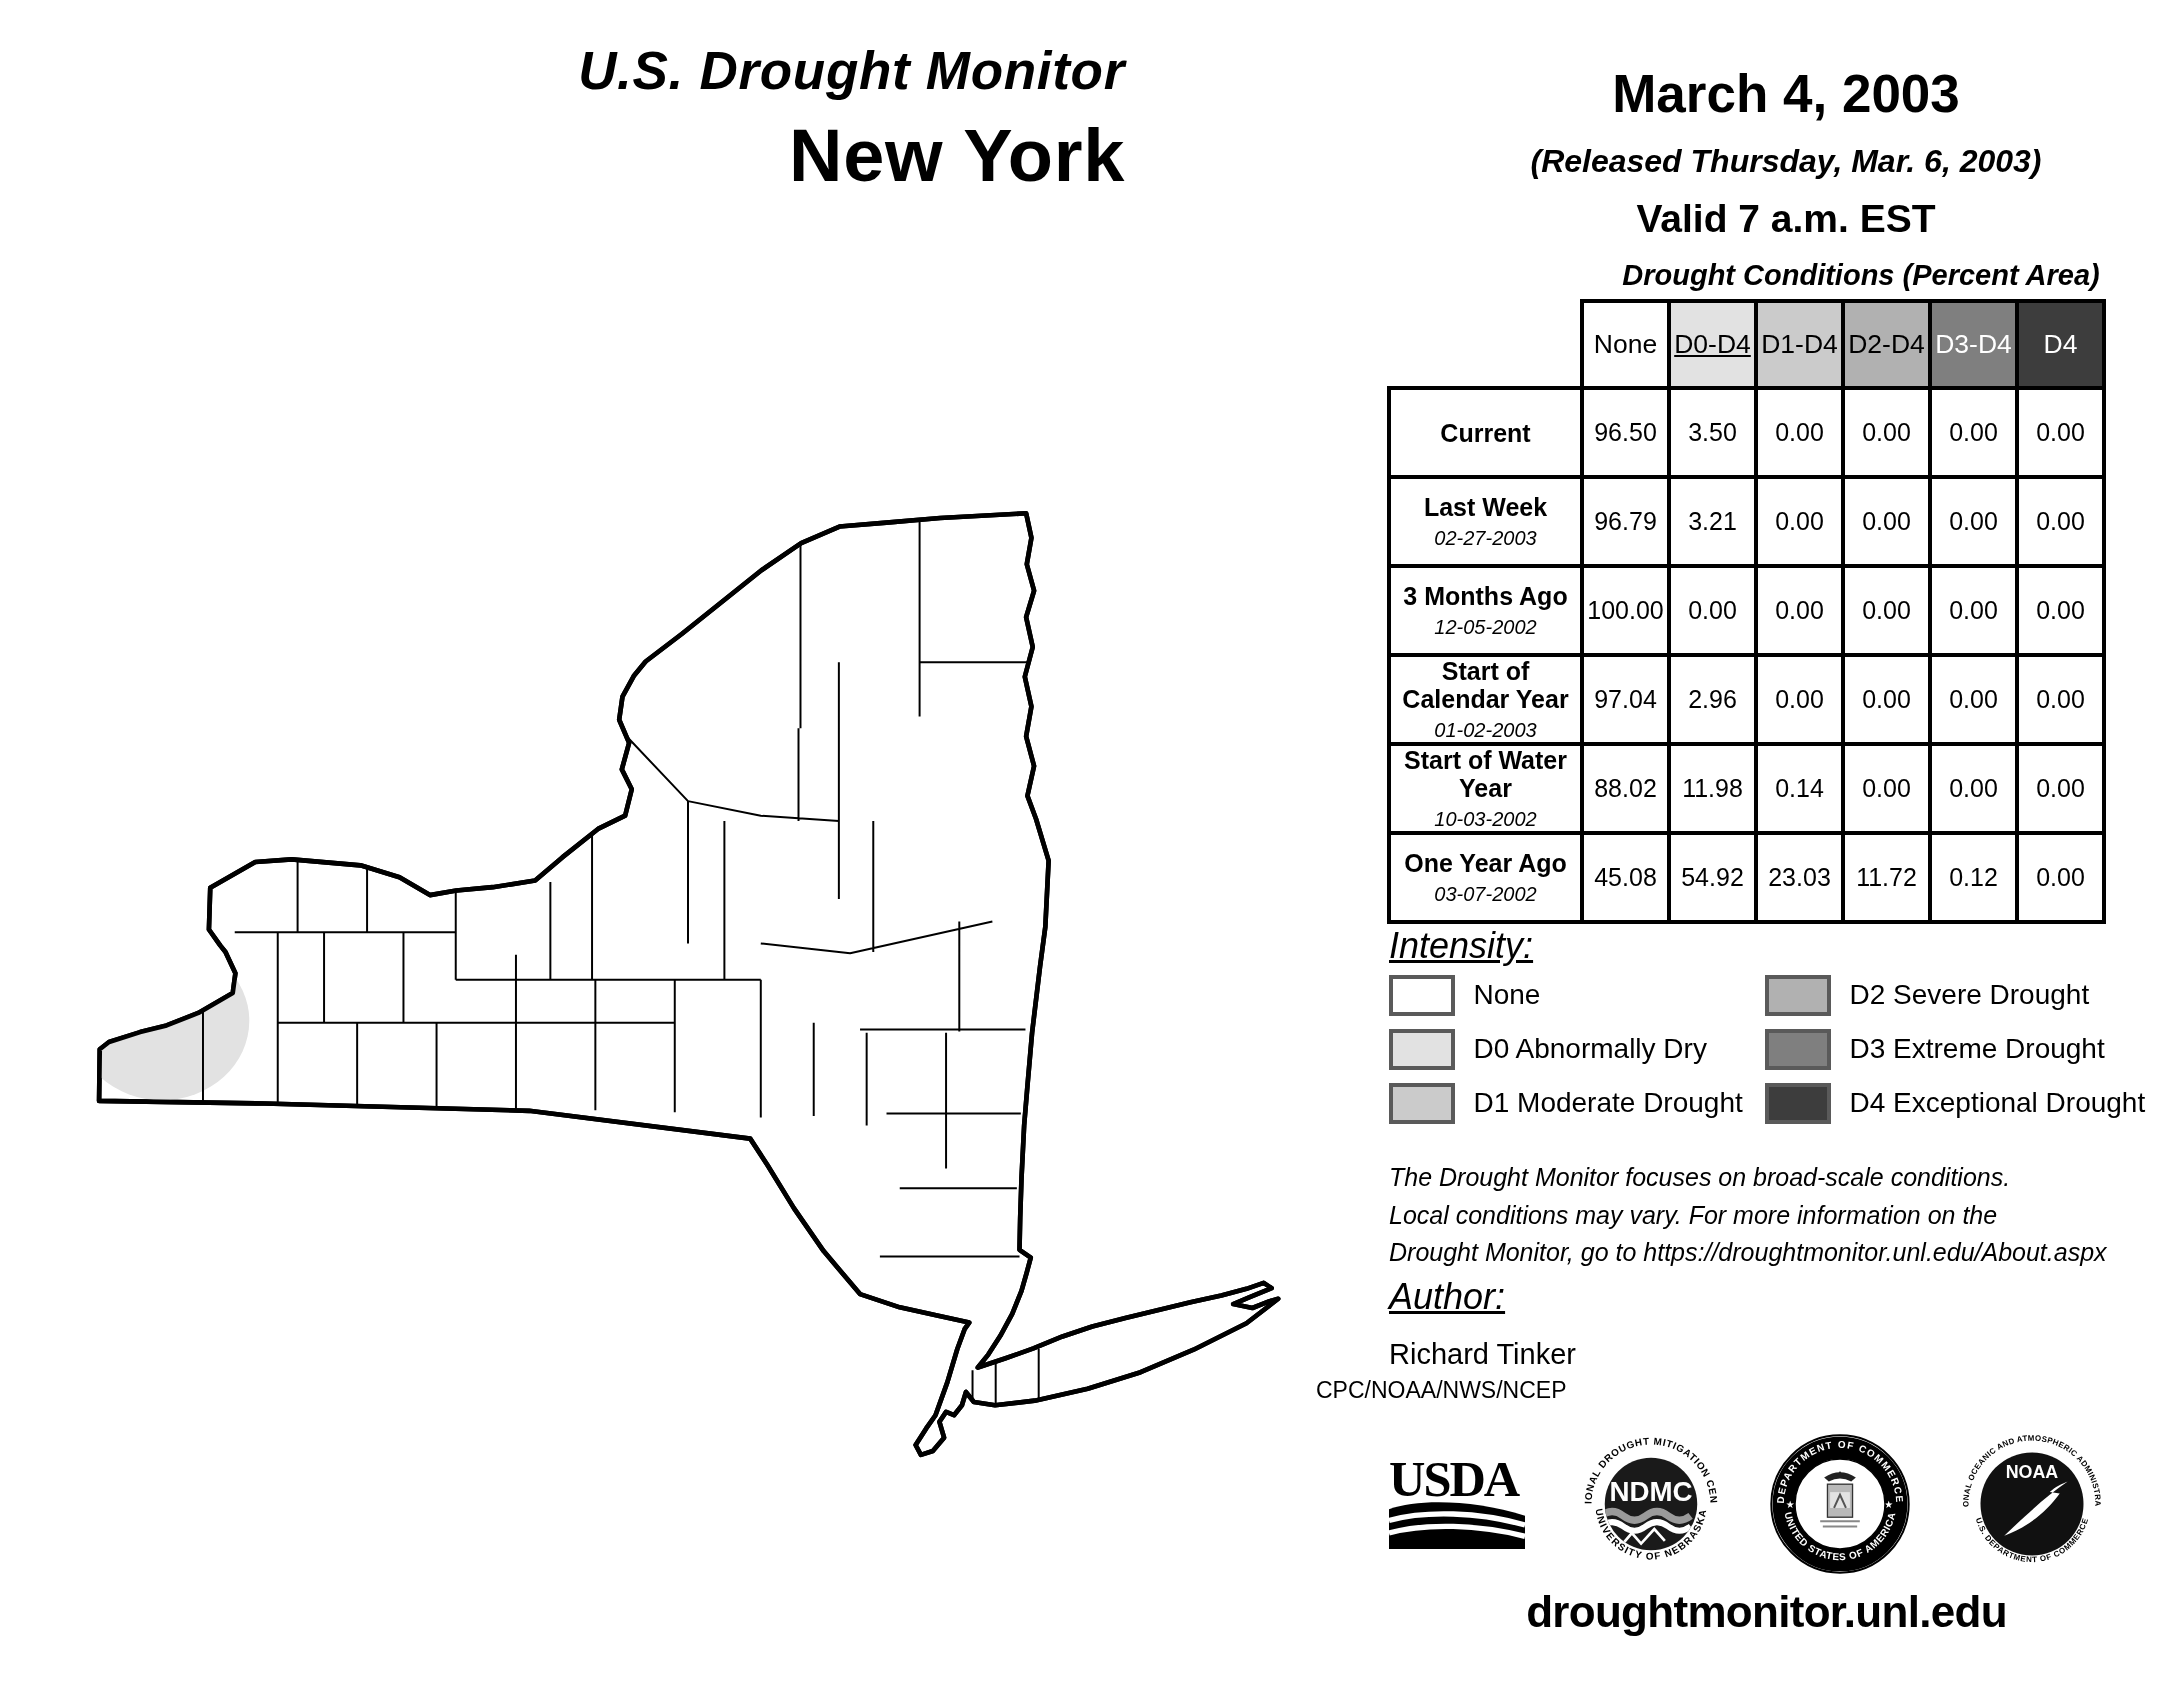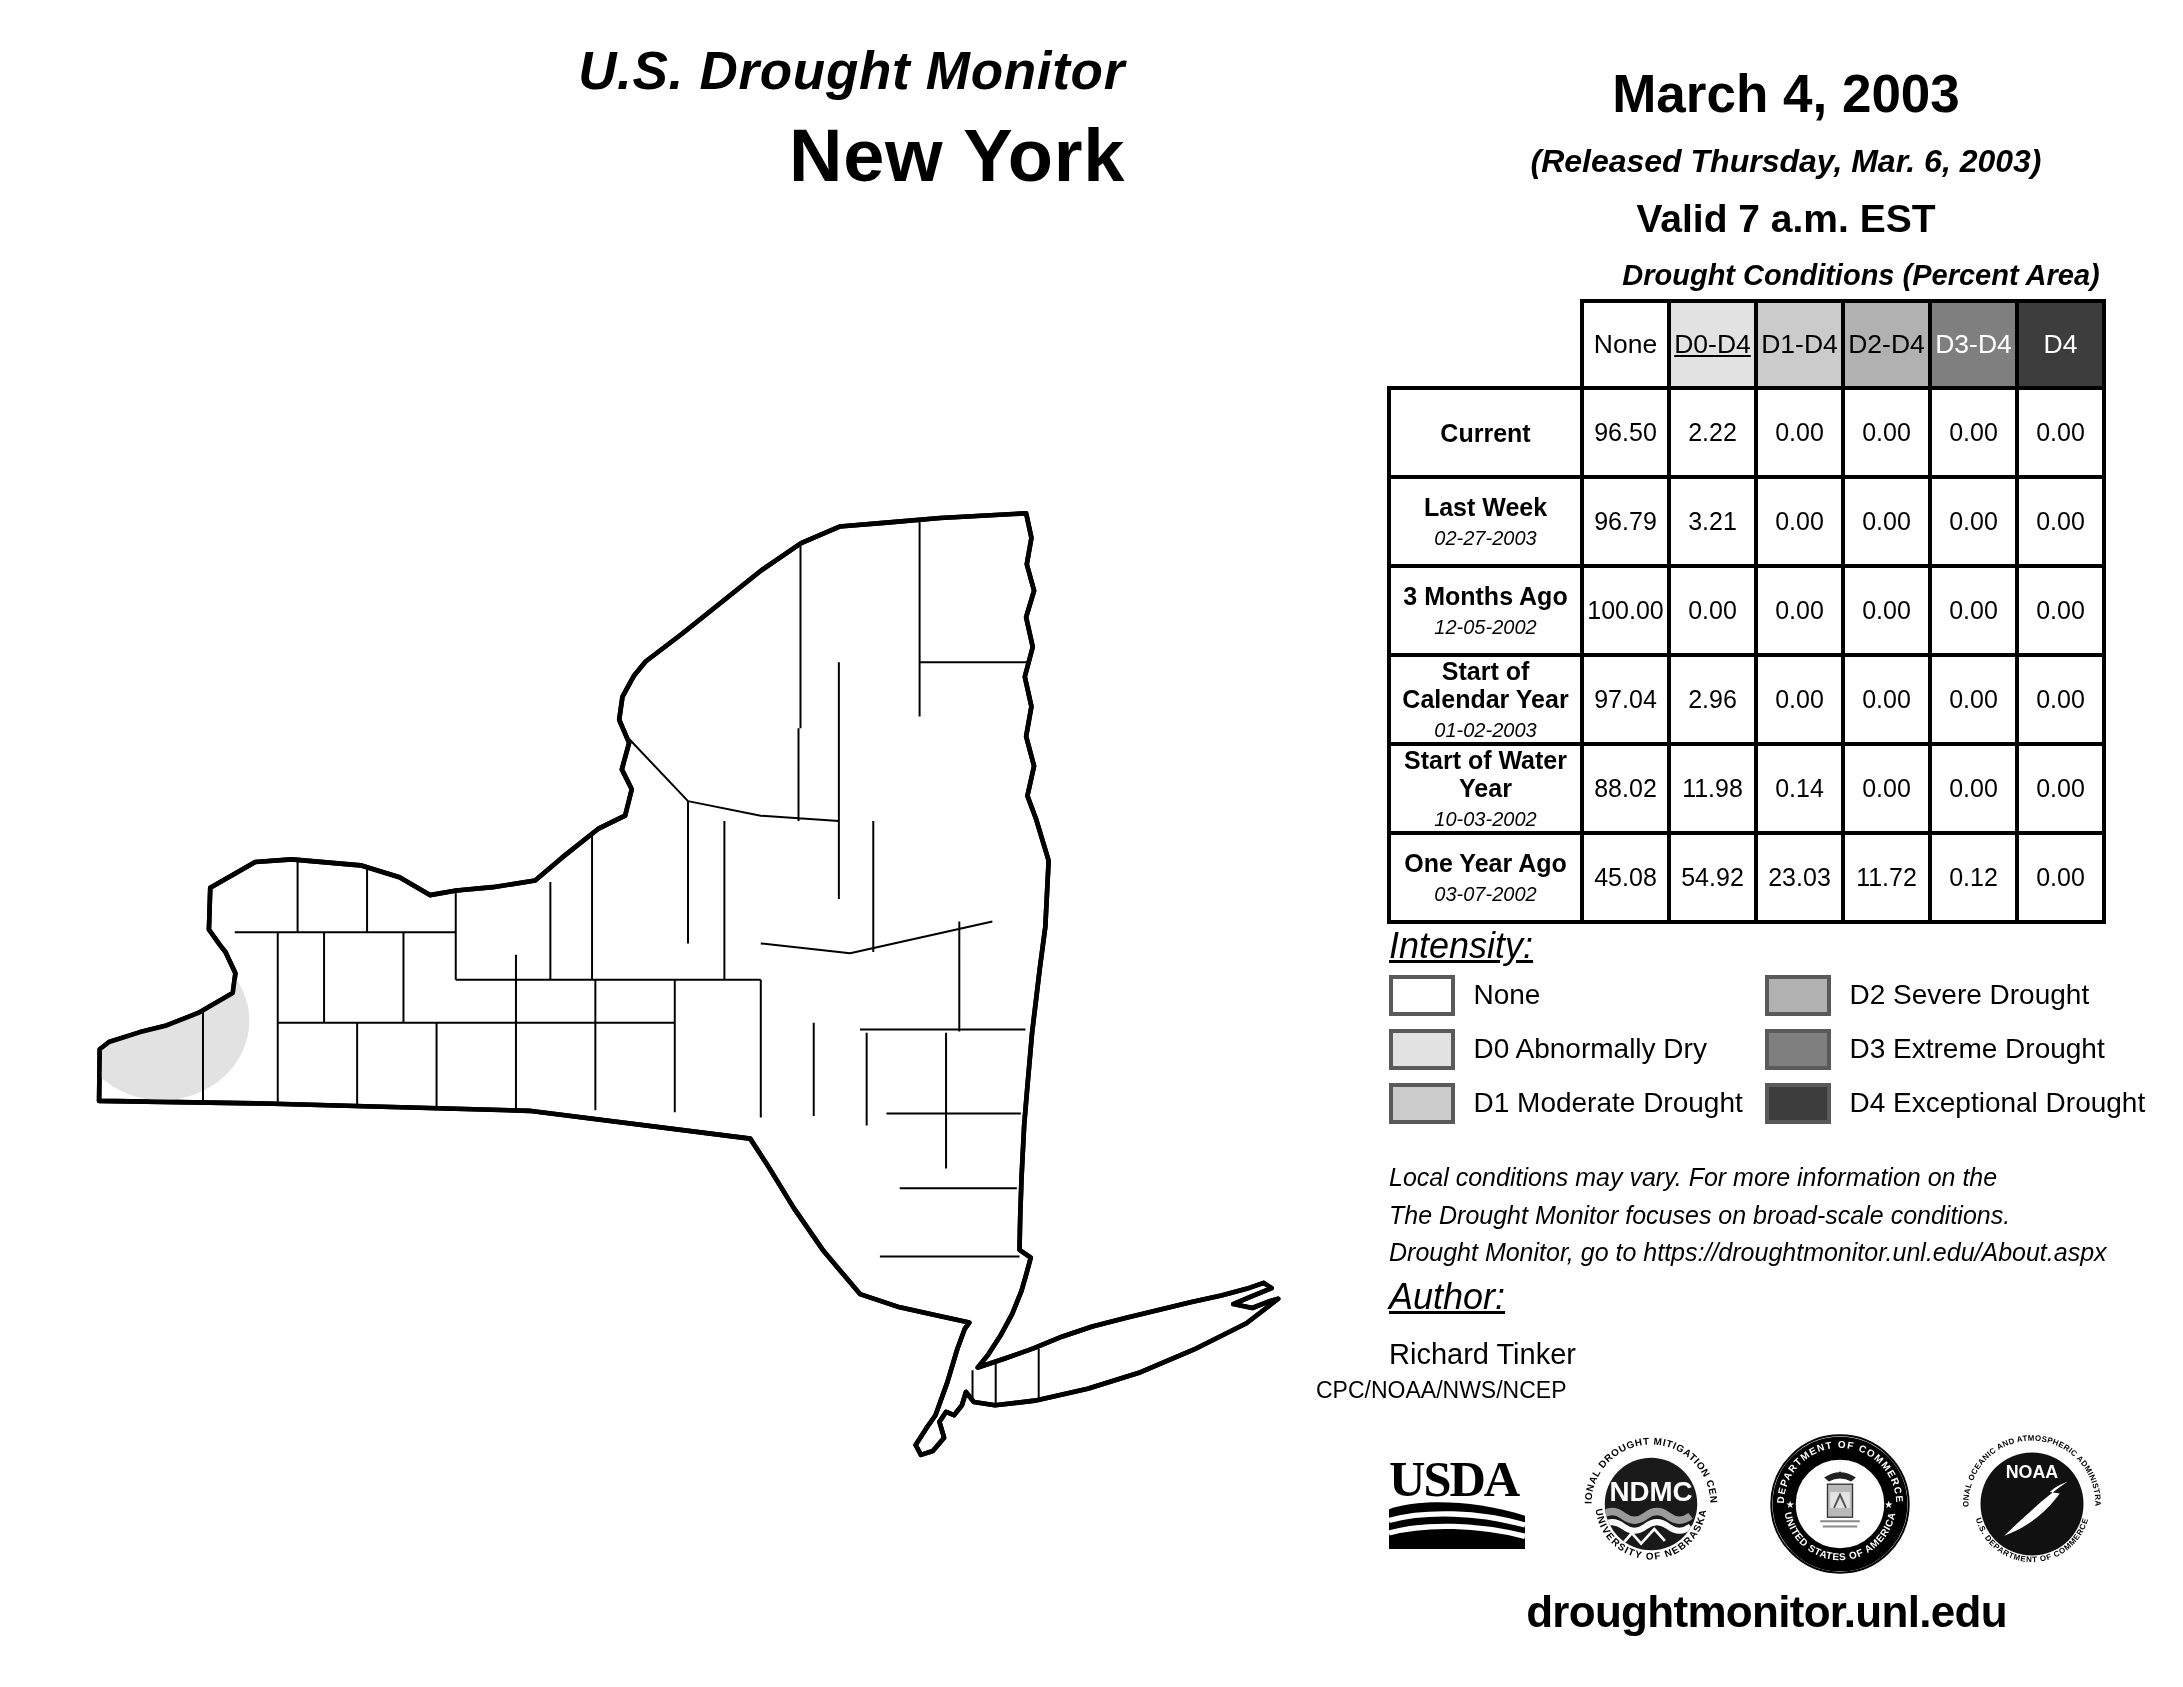--- a/index.html
+++ b/index.html
@@ -106,21 +106,21 @@
     <th class="hc-2">D1-D4</th>
     <th class="hc-3">D2-D4</th>
     <th class="hc-4">D3-D4</th>
     <th class="hc-5">D4</th>
   </tr>
   <tr>
     <td>
       <div class="rlabel">Current</div>
     </td>
     <td>96.50</td>
-    <td>2.22</td>
+    <td>3.50</td>
     <td>0.00</td>
     <td>0.00</td>
     <td>0.00</td>
     <td>0.00</td>
   </tr>
   <tr>
     <td>
       <div class="rlabel">Last Week</div>
       <div class="rdate">02-27-2003</div>
     </td>
@@ -208,22 +208,22 @@
     <span class="swatch sw-4"></span>
     <span class="legend-label">D3 Extreme Drought</span>
   </div>
   <div class="legend-item">
     <span class="swatch sw-5"></span>
     <span class="legend-label">D4 Exceptional Drought</span>
   </div>
 </div>
 
 <div class="abs disclaimer">
+  <div>The Drought Monitor focuses on broad-scale conditions.</div>
   <div>Local conditions may vary. For more information on the</div>
-  <div>The Drought Monitor focuses on broad-scale conditions.</div>
   <div>Drought Monitor, go to https://droughtmonitor.unl.edu/About.aspx</div>
 </div>
 
 <div class="abs author-head">Author:</div>
 <div class="abs author-name">Richard Tinker</div>
 <div class="abs author-org">CPC/NOAA/NWS/NCEP</div>
 
 <svg class="logo" style="left:1389px;top:1456px" width="136" height="93" viewBox="0 0 205 140">
   <text x="0" y="60" font-family="Liberation Serif, serif" font-weight="bold" font-size="76" letter-spacing="-3" fill="#000">USDA</text>
   <path d="M0,80 C45,64 130,66 205,90 L205,140 L0,140 Z" fill="#000"></path>

